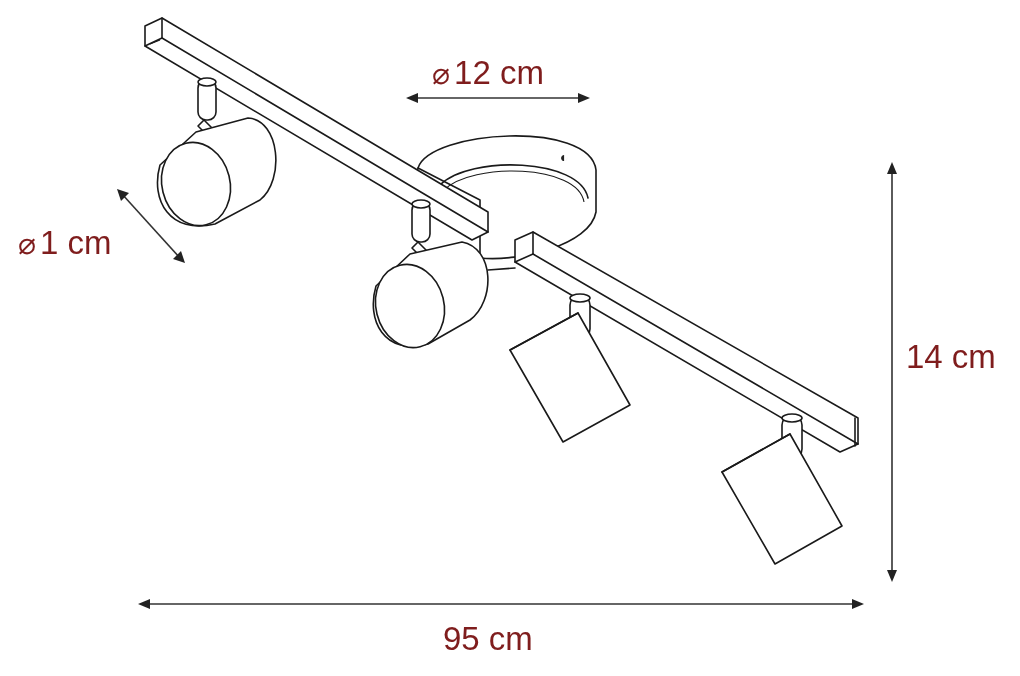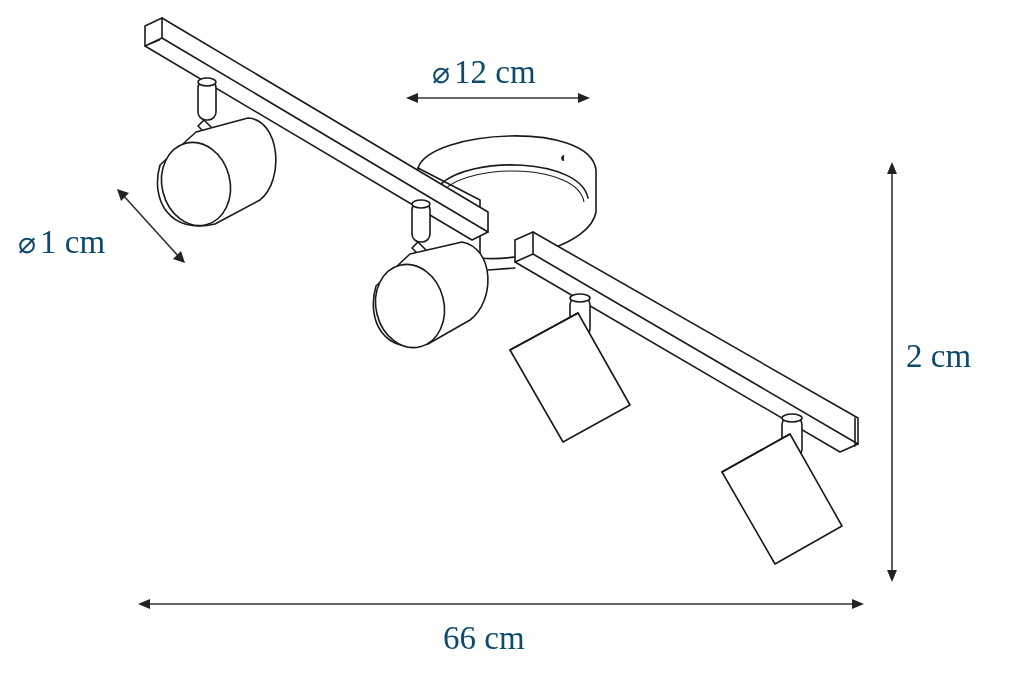--- a/index.html
+++ b/index.html
@@ -1,20 +1,20 @@
 <!DOCTYPE html>
 <html><head>
 <meta charset="utf-8">
 <style>
   html, body { margin: 0; padding: 0; background: #ffffff; }
   body { width: 1020px; height: 676px; position: relative; overflow: hidden;
          font-family: "Liberation Sans", sans-serif; color: #111; }
   #diagram { position: absolute; left: 0; top: 0; width: 1020px; height: 676px; }
-  .lbl { position: absolute; font-family: Liberation Serif, serif;
-         font-size: 33px; color: #0c4a6e; white-space: nowrap; line-height: 1; }
+  .lbl { position: absolute; font-family: Liberation Sans, sans-serif;
+         font-size: 33px; color: #7f1d1d; white-space: nowrap; line-height: 1; }
   .dia { font-size: 30px; margin-right: 4px; display: inline-block; }
   .ln { fill: none; stroke: #1a1a1a; stroke-width: 1.6; stroke-linejoin: round; stroke-linecap: round; }
   .ln-thin { fill: none; stroke: #1a1a1a; stroke-width: 1.1; }
   .fillw { fill: #ffffff; stroke: #1a1a1a; stroke-width: 1.6; stroke-linejoin: round; }
   .dim { stroke: #333; stroke-width: 1.6; fill: none; }
   .arrow { fill: #222; }
 </style>
 </head>
 <body>
 
@@ -100,18 +100,18 @@
 
 <div class="lbl" style="left:432px; top:56px;">
   <span class="dia">⌀</span><span>12 cm</span>
 </div>
 
 <div class="lbl" style="left:18px; top:226px;">
   <span class="dia">⌀</span><span>1 cm</span>
 </div>
 
 <div class="lbl" style="left:906px; top:340px;">
-  <span>2 cm</span>
+  <span>14 cm</span>
 </div>
 
 <div class="lbl" style="left:443px; top:622px;">
-  <span>66 cm</span>
+  <span>95 cm</span>
 </div>
 
 </body></html>

